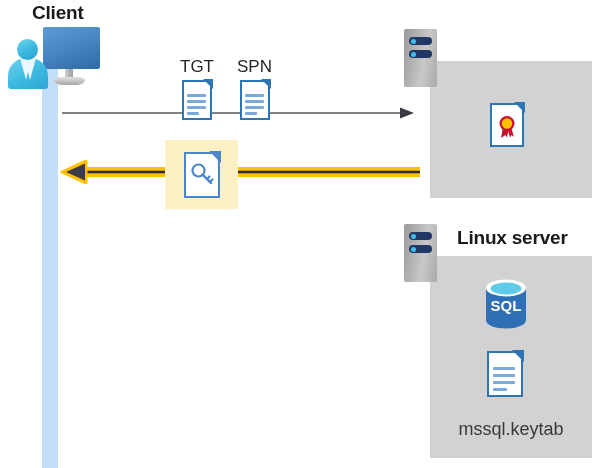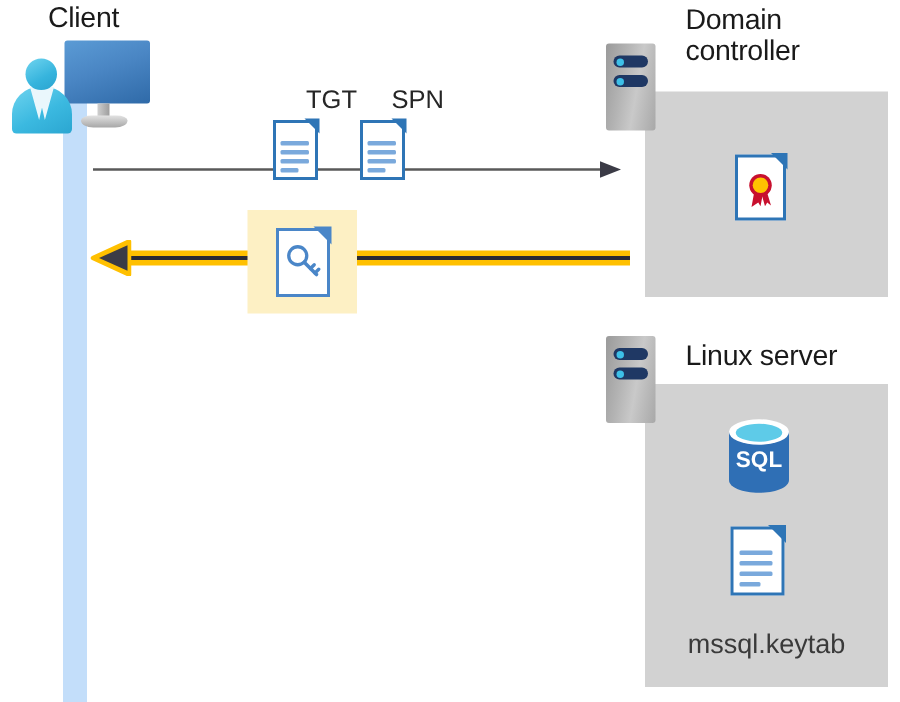--- a/index.html
+++ b/index.html
@@ -14,29 +14,29 @@
   .abs{position:absolute;}
 
   
   #client-lifeline{
     left:42px;top:64px;width:16px;height:404px;
     background:#c3defa;
   }
 
   
   .title-label{
-    font-weight:normal;color:#1a1a1a;letter-spacing:-0.2px;
+    font-weight:bold;color:#1a1a1a;letter-spacing:-0.2px;
     line-height:1.12;
   }
   #client-title{left:32px;top:2px;font-size:19px;}
   #dc-title{left:457px;top:3px;font-size:19px;width:140px;}
   #linux-title{left:457px;top:227px;font-size:19px;width:145px;}
 
   .doc-label{
-    font-size:17px;color:#262626;margin-left:24px;
+    font-size:17px;color:#262626;
   }
   #tgt-label{left:180px;top:57px;}
   #spn-label{left:237px;top:57px;text-align:right;}
 
   #keytab-label{
     left:430px;top:419px;width:162px;text-align:center;
     font-size:18px;color:#3a3a3a;
   }
 
   
@@ -155,21 +155,20 @@
     <div class="abs" id="person-head"></div>
   </div>
 
   <div class="abs panel" id="dc-panel"></div>
 
   <div class="abs server-icon" id="dc-server">
     <div class="bay b1"></div>
     <div class="bay b2"></div>
   </div>
 
-  <div class="abs title-label" id="dc-title">Domain controller</div>
 
   <div class="doc abs" id="cert-doc">
     <div class="page"></div>
     <div class="fold" style="border-width:0 11px 11px 0;"></div>
     <svg id="cert-ribbon" viewBox="0 0 20 26">
       <path d="M6 14 L4 25 L8.5 22 L10 24.5 L12 14 Z" fill="#c8102e"></path>
       <path d="M13 14 L16 24.5 L17.5 22 L20 24 L17 14 Z" fill="#c8102e" transform="translate(-3,0)"></path>
       <circle cx="10" cy="10.5" r="7.5" fill="#c8102e"></circle>
       <circle cx="10" cy="10.5" r="5.2" fill="#ffc300"></circle>
     </svg>

